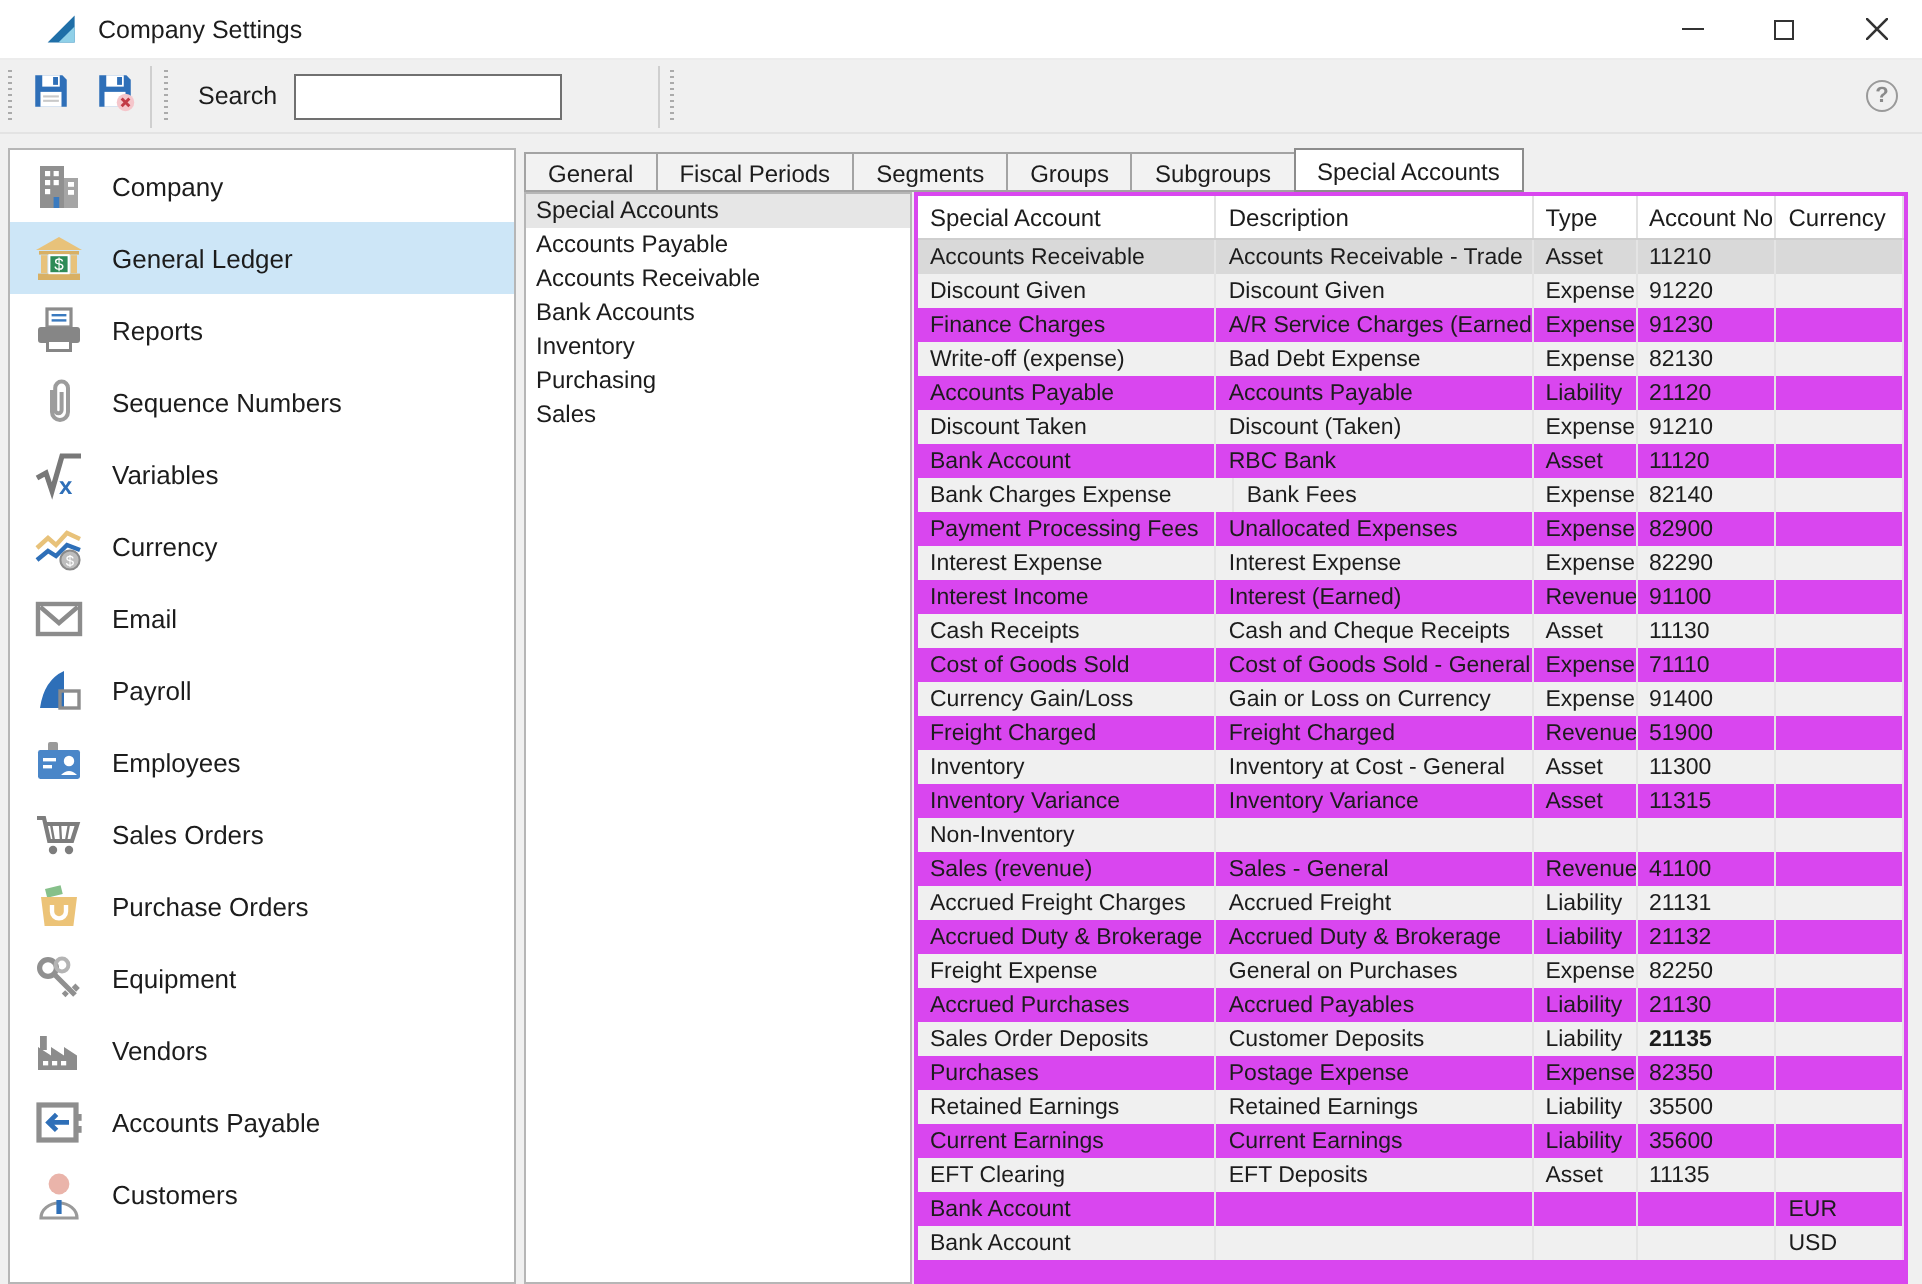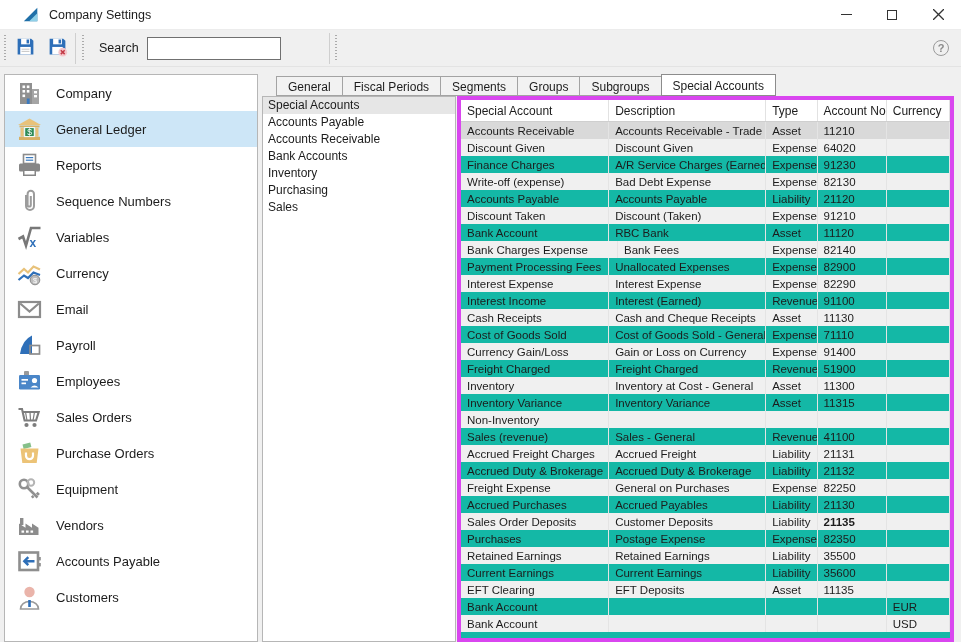--- a/index.html
+++ b/index.html
@@ -47,36 +47,36 @@
   }
   
   #sidebar {
     position: absolute; left: 4px; top: 74px; width: 254px; bottom: 0;
     background: #fff; border: 1px solid #b6b6b6; overflow: hidden;
   }
   .side-item { height: 36px; display: flex; align-items: center; padding-left: 11px; font-size: 13px; }
   .side-item .icn { width: 27px; height: 27px; display: inline-flex; margin-right: 13px; flex: none; }
   .side-item .icn svg { width: 100%; height: 100%; }
   
-  #tabs { position: absolute; left: 276px; top: 75px; height: 21px; display: flex; align-items: flex-end; }
+  #tabs { position: absolute; left: 262px; top: 75px; height: 21px; display: flex; align-items: flex-end; }
   .tab {
     font-size: 12px; padding: 3px 11px 3px 11px; background: #f2f2f2;
     border: 1px solid #a3a3a3; margin-right: -1px; height: 20px; white-space: nowrap;
   }
   .tab.active { background: #fff; height: 22px; padding-top: 4px; position: relative; z-index: 2; border-color: #8c8c8c; }
   
   #listpanel {
     position: absolute; left: 262px; top: 96px; width: 194px; bottom: 0;
     background: #fff; border: 1px solid #b6b6b6; overflow: hidden; font-size: 12px;
   }
   .list-item { height: 17px; line-height: 17px; padding-left: 5px; white-space: nowrap; }
   
   #tablepanel {
     position: absolute; left: 457px; top: 96px; width: 497px; bottom: 0;
-    background: #14b8a6; border: 4px solid #d946ef; overflow: hidden; text-align: center;
+    background: #d946ef; border: 2px solid #d946ef; overflow: hidden; text-align: center;
   }
   .thead { display: flex; height: 22px; background: #fff; border-bottom: 1px solid #cfcfcf; }
   .th {
     font-size: 12px; display: flex; align-items: center; padding-left: 6px;
     border-right: 1px solid #e2e2e2; height: 100%; white-space: nowrap; overflow: hidden;
   }
   .trow { display: flex; height: 17px; }
   .tbody .trow:nth-child(even) { background: #f0f0f0; }
   .td {
     font-size: 11.5px; display: flex; align-items: center; padding-left: 6px;
@@ -347,21 +347,21 @@
         <div class="td" style="width: 150px;">Accounts Receivable</div>
         <div class="td" style="width: 159px;">Accounts Receivable - Trade</div>
         <div class="td" style="width: 52px;">Asset</div>
         <div class="td" style="width: 70px;">11210</div>
         <div class="td" style="width: 64px;"></div>
       </div>
       <div class="trow">
         <div class="td" style="width: 150px;">Discount Given</div>
         <div class="td" style="width: 159px;">Discount Given</div>
         <div class="td" style="width: 52px;">Expense</div>
-        <div class="td" style="width: 70px;">64020</div>
+        <div class="td" style="width: 70px;">91220</div>
         <div class="td" style="width: 64px;"></div>
       </div>
       <div class="trow">
         <div class="td" style="width: 150px;">Finance Charges</div>
         <div class="td" style="width: 159px;">A/R Service Charges (Earned)</div>
         <div class="td" style="width: 52px;">Expense</div>
         <div class="td" style="width: 70px;">91230</div>
         <div class="td" style="width: 64px;"></div>
       </div>
       <div class="trow">

